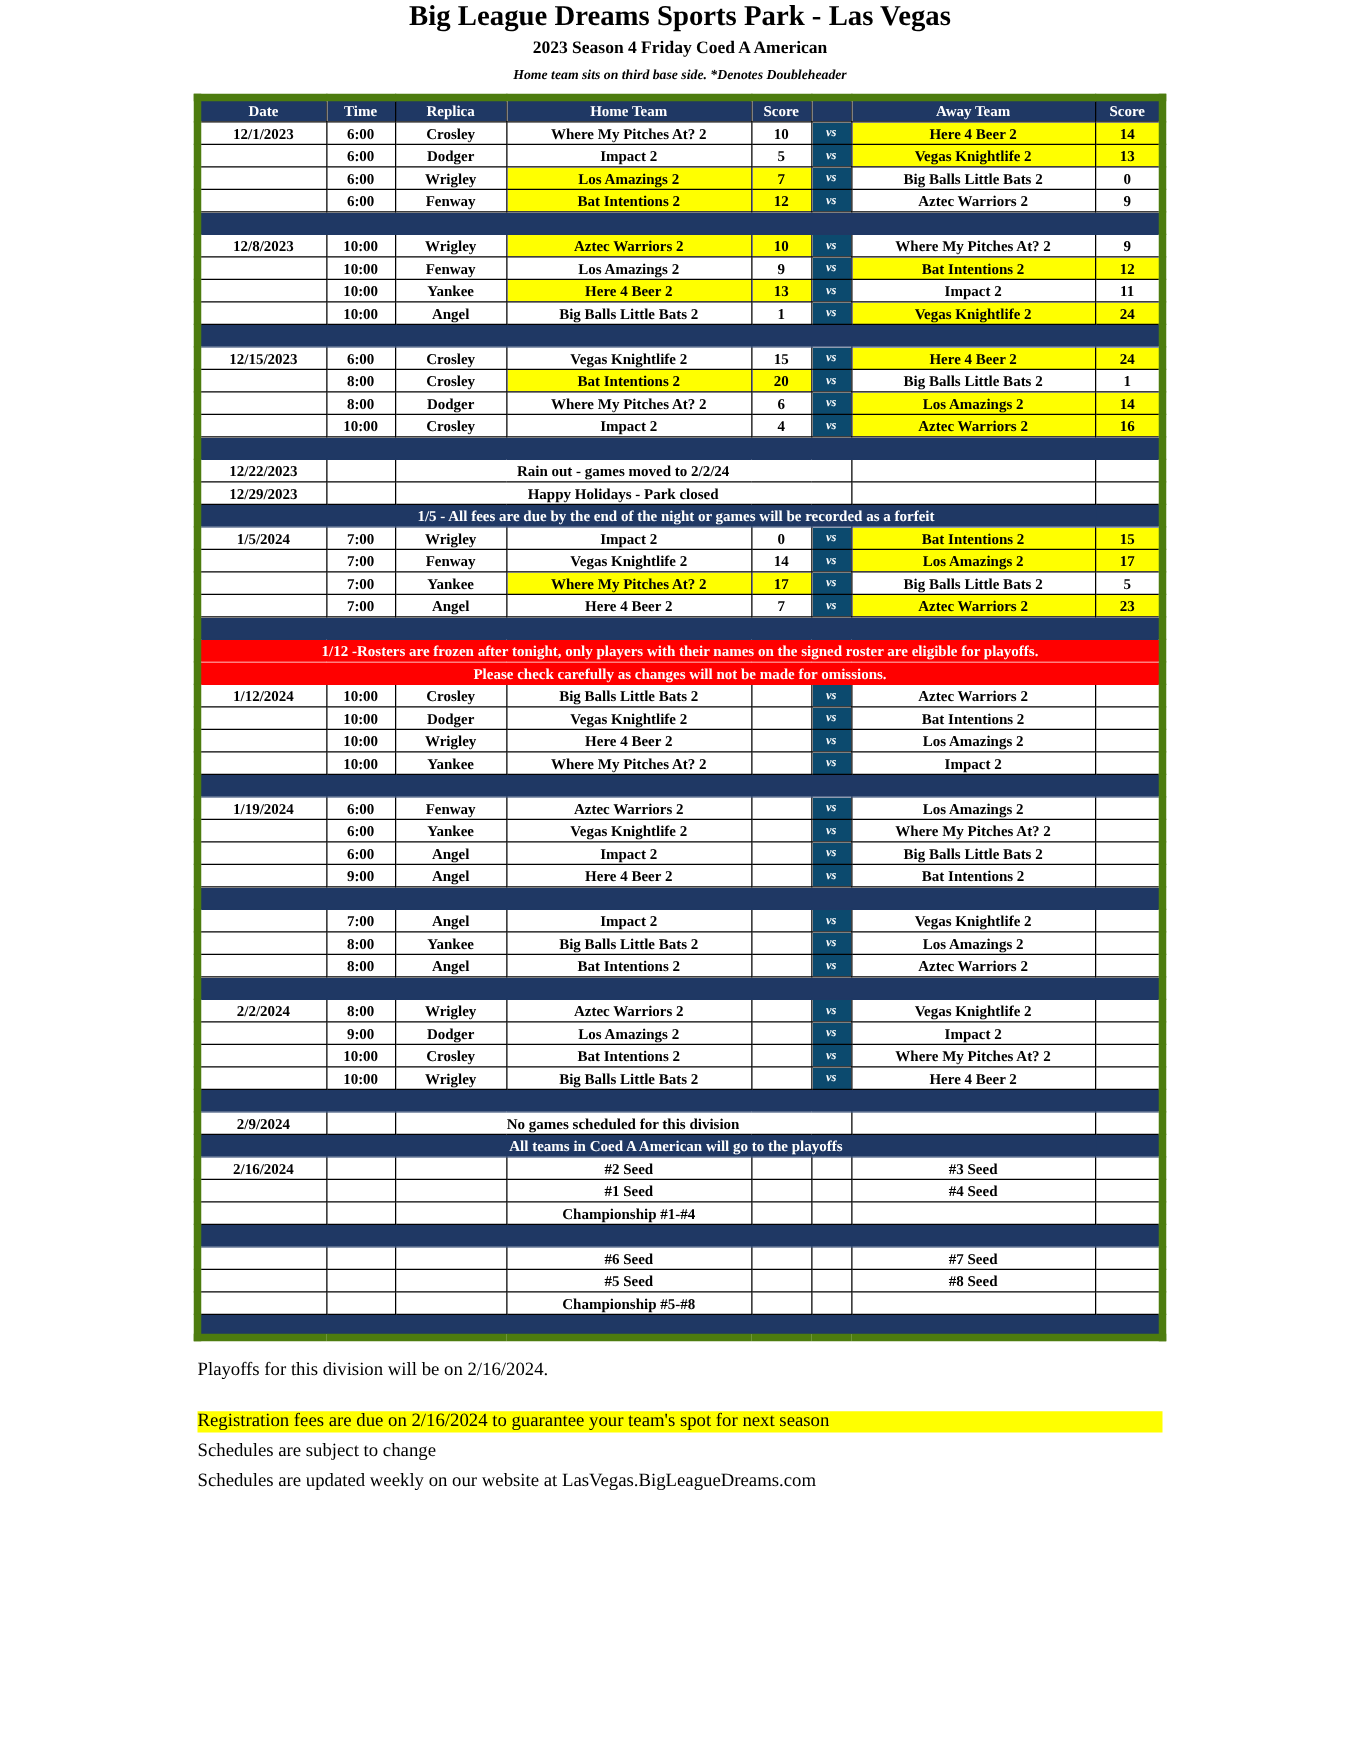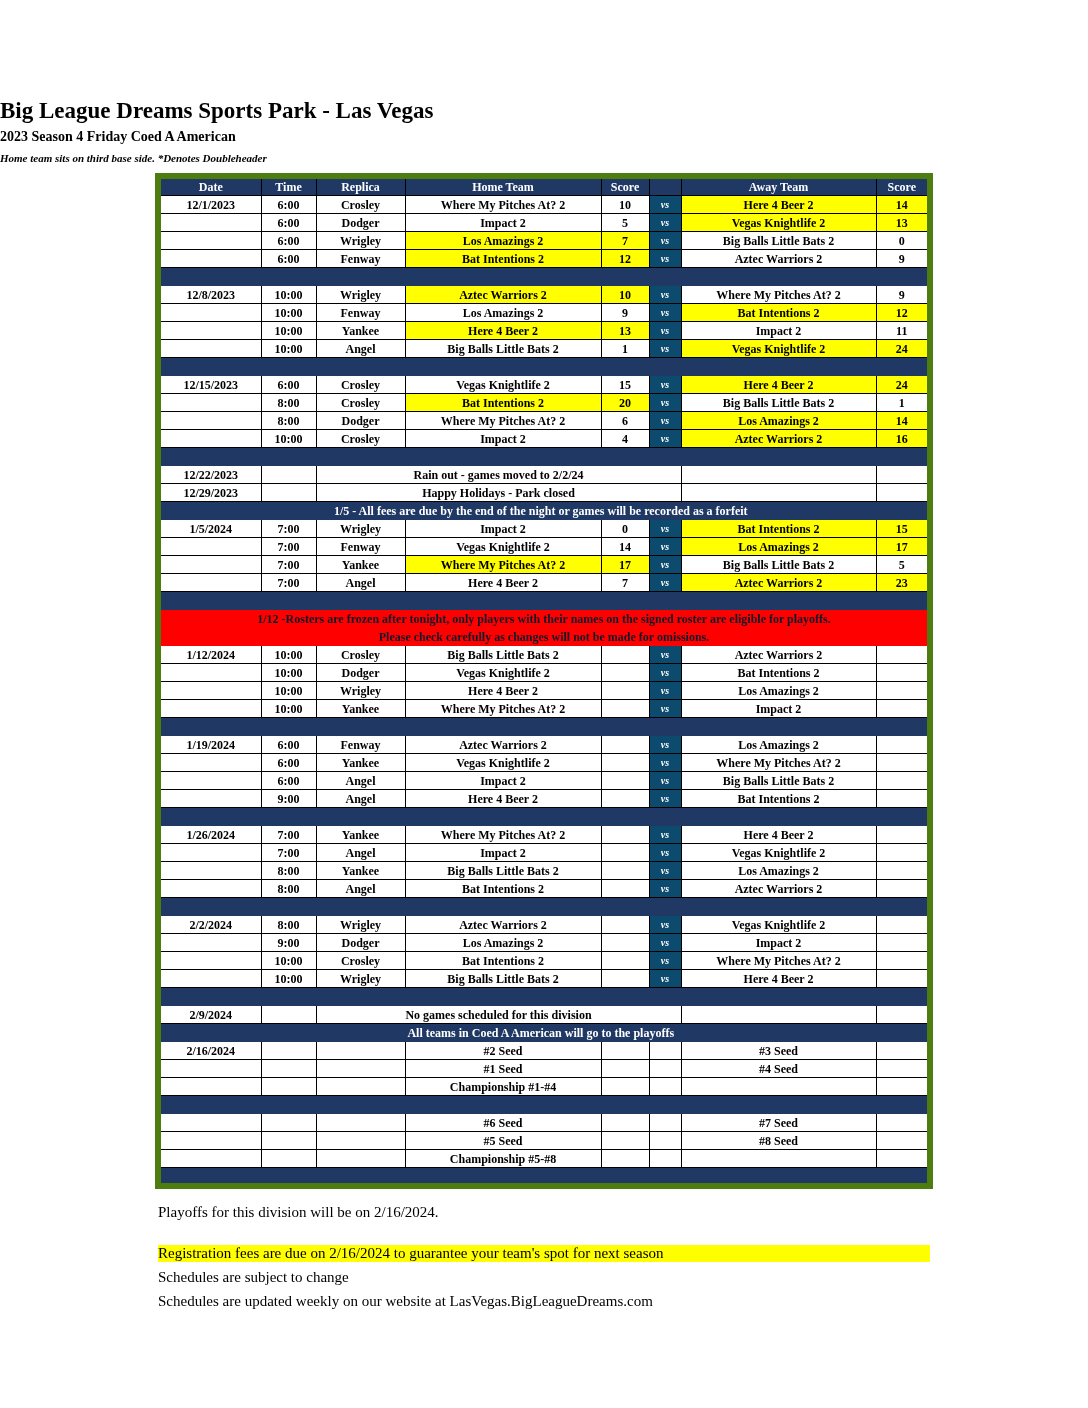--- a/index.html
+++ b/index.html
@@ -4,21 +4,21 @@
 <style>
   * { box-sizing: border-box; }
   html, body { margin: 0; padding: 0; background: #ffffff; }
   body {
     width: 1088px; height: 1408px;
     font-family: "Liberation Serif", serif;
     color: #000;
   }
   .page { position: relative; width: 1088px; height: 1408px; overflow: hidden; }
 
-  header.doc-header { padding-top: 98px; }
+  header.doc-header { text-align: center; }
   .title { font-size: 23px; font-weight: bold; margin: 0; }
   .subtitle { font-size: 14px; font-weight: bold; margin: 5px 0 0 0; }
   .note { font-size: 11px; font-weight: bold; font-style: italic; margin-top: 7px; }
 
   table.schedule {
     border-collapse: collapse;
     table-layout: fixed;
     width: 772px;
     margin: 9px auto 0 auto;
     border: 6px solid #4d7c0f;
@@ -32,21 +32,21 @@
     padding: 0 2px;
     height: 18px;
     line-height: 16px;
     overflow: hidden;
     white-space: nowrap;
   }
   th { background: #1F3864; color: #ffffff; }
   td.navy { background: #1F3864; color: #ffffff; border-color: #1F3864; padding-left: 47px; }
   td.vs { background: #0c4a6e; color: #ffffff; font-style: italic; font-size: 10px; }
   td.win { background: #FFFF00; }
-  td.alert { background: #FF0000; color: #0f172a; border-color: #FF0000; }
+  td.alert { background: #FF0000; color: #ffffff; border-color: #FF0000; }
 
   footer.doc-footer { margin: 15px 0 0 158px; }
   footer.doc-footer .line {
     font-size: 15px;
     font-weight: normal;
     margin-bottom: 7px;
     width: 772px;
   }
   footer.doc-footer .line.highlight { background: #FFFF00; margin-top: 24px; }
 </style>
@@ -361,30 +361,20 @@
           <td>Here 4 Beer 2</td>
           <td></td>
           <td class="vs">vs</td>
           <td>Bat Intentions 2</td>
           <td></td>
         </tr>
         <tr>
           <td class="navy" colspan="8"></td>
         </tr>
         <tr>
-          <td>1/26/2024</td>
-          <td>7:00</td>
-          <td>Yankee</td>
-          <td>Where My Pitches At? 2</td>
-          <td></td>
-          <td class="vs">vs</td>
-          <td>Here 4 Beer 2</td>
-          <td></td>
-        </tr>
-        <tr>
           <td></td>
           <td>7:00</td>
           <td>Angel</td>
           <td>Impact 2</td>
           <td></td>
           <td class="vs">vs</td>
           <td>Vegas Knightlife 2</td>
           <td></td>
         </tr>
         <tr>

